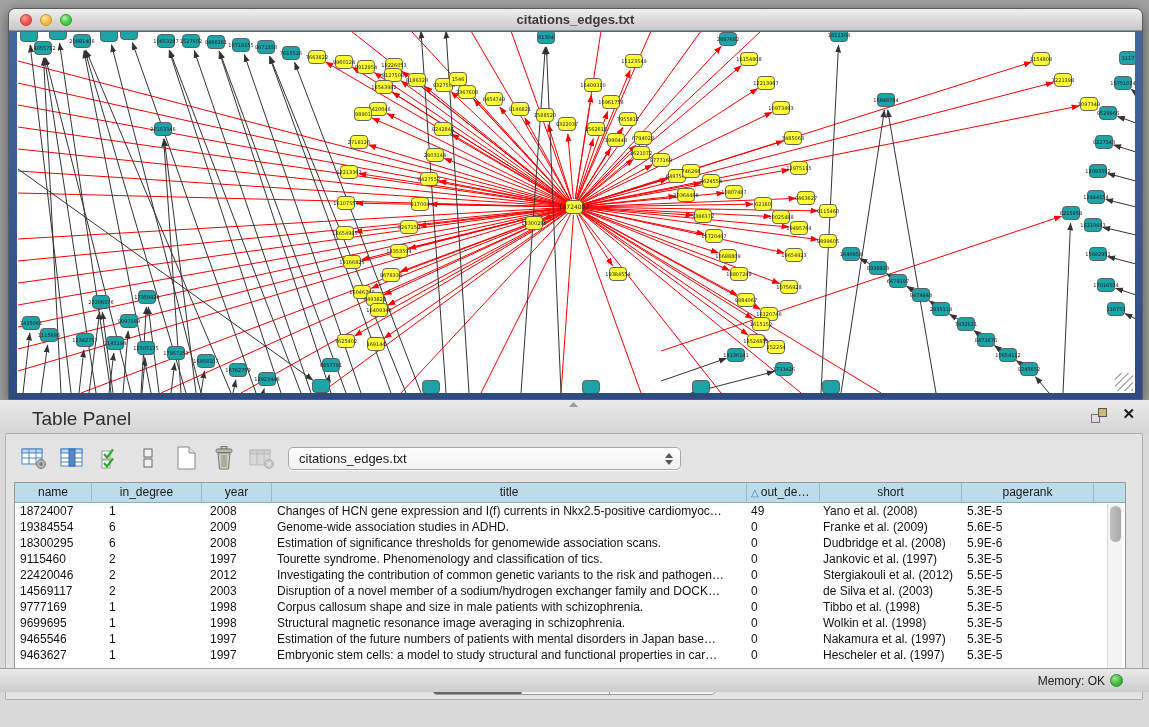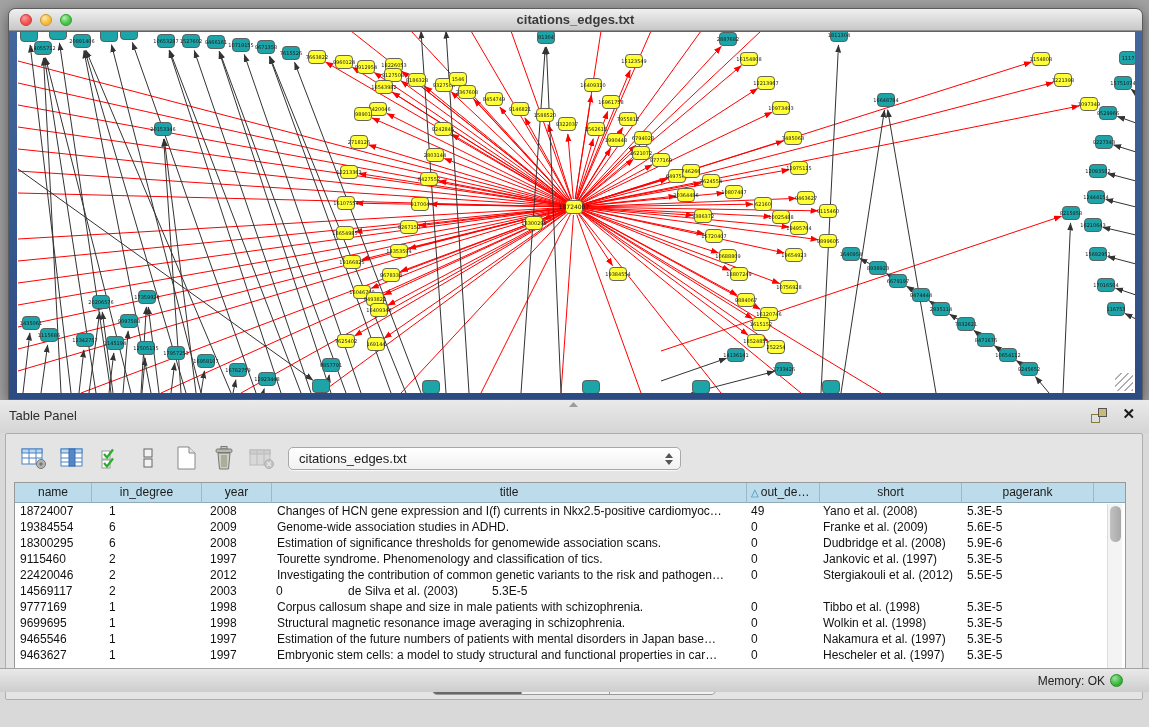--- a/index.html
+++ b/index.html
@@ -26,21 +26,21 @@
   #canvas { position:absolute; left:8px; top:23px; width:1118px; height:361px; background:#ffffff; overflow:hidden; }
   #graph-svg { display:block; }
   #resize-grip { position:absolute; right:2px; bottom:2px; width:18px; height:18px;
     background:repeating-linear-gradient(135deg, transparent 0 4px, #9a9a9a 4px 5px); opacity:.8; }
 
   
   #panel-header { position:absolute; left:0; top:400px; width:1149px; height:33px;
     background:linear-gradient(#eaeaea,#d5d5d5); }
   #splitter-handle { position:absolute; left:569px; top:2px; width:9px; height:5px;
     background:#8a8a8a; clip-path:polygon(50% 0,100% 100%,0 100%); opacity:.8; }
-  #panel-title { position:absolute; left:9px; top:8px; font-size:13px; color:#2e2e2e; }
+  #panel-title { position:absolute; left:32px; top:8px; font-size:19px; color:#2e2e2e; }
   #float-icon { position:absolute; right:42px; top:8px; width:16px; height:15px; }
   #float-icon .sq1 { position:absolute; left:0; bottom:0; width:9px; height:9px; border:1px solid #8a7a3a; background:transparent; }
   #float-icon .sq2 { position:absolute; right:0; top:0; width:9px; height:9px; border:1px solid #555; background:#c9ba7a; }
   #panel-close { position:absolute; right:14px; top:5px; font-size:15px; font-weight:bold; color:#1a1a1a; cursor:default; }
 
   #panel-body { position:absolute; left:5px; top:433px; width:1138px; height:267px;
     background:#e4e4e4; border:1px solid #aeaeae; border-radius:2px; }
 
   #toolbar { position:absolute; left:12px; top:8px; height:32px; display:flex; align-items:center; gap:7px; }
   .tool-btn { width:31px; height:30px; display:flex; align-items:center; justify-content:center; background:transparent; border:none; }
@@ -947,20 +947,21 @@
           <div class="tcell" style="width: 70px; padding-left: 8px;">2012</div>
           <div class="tcell" style="width: 475px; padding-left: 5px;">Investigating the contribution of common genetic variants to the risk and pathogen…</div>
           <div class="tcell" style="width: 73px; padding-left: 4px;">0</div>
           <div class="tcell" style="width: 142px; padding-left: 3px;">Stergiakouli et al. (2012)</div>
           <div class="tcell" style="width: 132px; padding-left: 5px;">5.5E-5</div>
         </div>
         <div class="trow">
           <div class="tcell" style="width: 77px; padding-left: 5px;">14569117</div>
           <div class="tcell" style="width: 110px; padding-left: 17px;">2</div>
           <div class="tcell" style="width: 70px; padding-left: 8px;">2003</div>
+          <div class="tcell" style="width: 475px; padding-left: 5px;">Disruption of a novel member of a sodium/hydrogen exchanger family and DOCK…</div>
           <div class="tcell" style="width: 73px; padding-left: 4px;">0</div>
           <div class="tcell" style="width: 142px; padding-left: 3px;">de Silva et al. (2003)</div>
           <div class="tcell" style="width: 132px; padding-left: 5px;">5.3E-5</div>
         </div>
         <div class="trow">
           <div class="tcell" style="width: 77px; padding-left: 5px;">9777169</div>
           <div class="tcell" style="width: 110px; padding-left: 17px;">1</div>
           <div class="tcell" style="width: 70px; padding-left: 8px;">1998</div>
           <div class="tcell" style="width: 475px; padding-left: 5px;">Corpus callosum shape and size in male patients with schizophrenia.</div>
           <div class="tcell" style="width: 73px; padding-left: 4px;">0</div>

